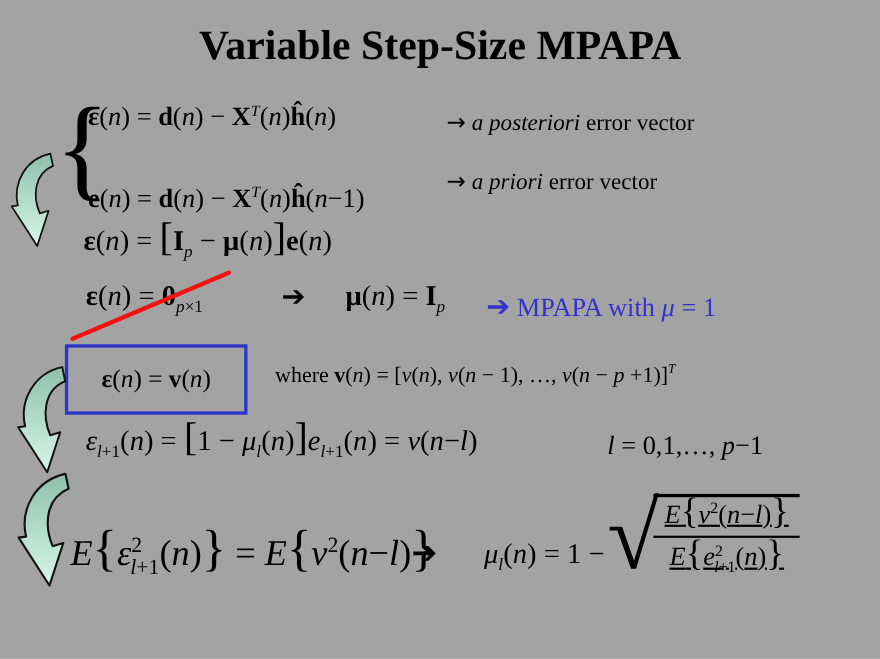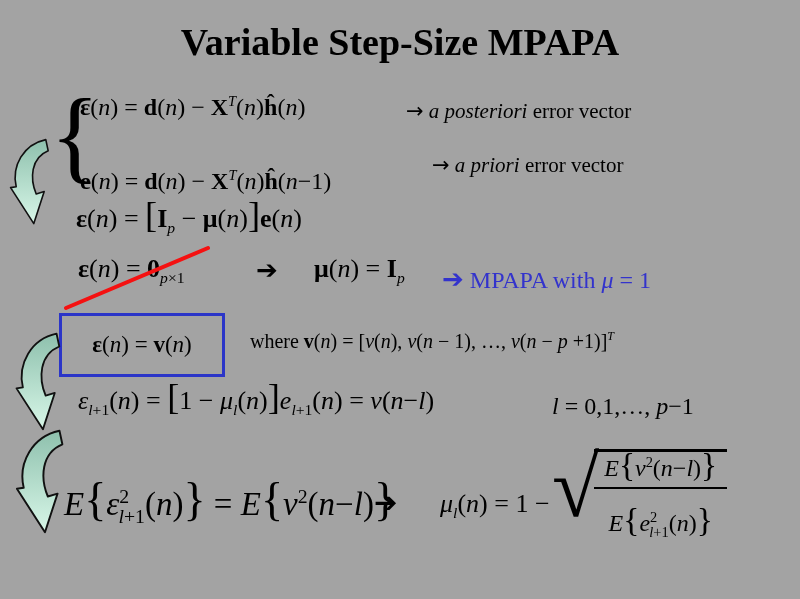--- a/index.html
+++ b/index.html
@@ -23,23 +23,23 @@
   .blue-text { color:var(--accent_blue,#3333cc); }
   .brace { font-size:104px; line-height:1.05; font-weight:normal; }
   .eq-box {
     border:3px solid var(--box_border,#2b35c8);
     display:flex; align-items:center; justify-content:center;
   }
   
   .sqrt { display:inline-flex; align-items:flex-start; }
   .radical { font-size:86px; line-height:0.98; transform:translateY(-4px); margin-right:-5px; }
   .sqfrac { display:inline-flex; flex-direction:column; align-items:center;
-            border-top:3px solid #000; margin-top:0; }
+            border-top:3px solid #000; margin-top:0;text-decoration:underline; }
   .frac-num { font-size:24px; padding:3px 10px 5px; border-bottom:2.5px solid #000; }
-  .frac-den { font-size:24px; padding:21px 10px 2px; }
+  .frac-den { font-size:24px; padding:5px 10px 2px; }
   .stop-top { stop-color:var(--arrow_top,#8ec0ad); }
   .stop-bot { stop-color:var(--arrow_bottom,#d8f7e8); }
 </style>
 </head>
 <body>
 
 <div class="slide">
 
   <svg width="0" height="0" style="position:absolute" aria-hidden="true">
     <defs>
@@ -54,21 +54,21 @@
 
   <div class="abs brace" style="left:50px; top:80px;">{</div>
 
   <div class="abs eq" style="left:80px; top:92px; font-size:24px;"><b>ε</b>(<i>n</i>) = <b>d</b>(<i>n</i>) − <b>X</b><sup><i>T</i></sup>(<i>n</i>)<b>ĥ</b>(<i>n</i>)</div>
   <div class="abs sm" style="left:406px; top:99px;">
     <span class="arrow-glyph">→</span>
     <span><i>a posteriori</i> error vector</span>
   </div>
 
   <div class="abs eq" style="left:80px; top:146px; font-size:24px;margin-top:20px;"><b>e</b>(<i>n</i>) = <b>d</b>(<i>n</i>) − <b>X</b><sup><i>T</i></sup>(<i>n</i>)<b>ĥ</b>(<i>n</i>−1)</div>
-  <div class="abs sm" style="left:406px; top:153px;margin-left:26px;">
+  <div class="abs sm" style="left:406px; top:153px;">
     <span class="arrow-glyph">→</span>
     <span><i>a priori</i> error vector</span>
   </div>
 
   <svg class="abs" style="left:9px; top:126px;" width="48" height="112" viewBox="0 0 60 112">
     <path d="M 46 3 C 18 9, 3 36, 9 62 L 2 63 L 31 108 L 44 68 L 34 71 C 26 52, 27 26, 49 17 Z" fill="url(#arrowGrad)" stroke="#111" stroke-width="2" stroke-linejoin="round"></path>
   </svg>
 
   <div class="abs eq" style="left:76px; top:203px; font-size:26px;"><b>ε</b>(<i>n</i>) = <big>[</big><b>I</b><sub><i>p</i></sub> − <b>μ</b>(<i>n</i>)<big>]</big><b>e</b>(<i>n</i>)</div>
 

